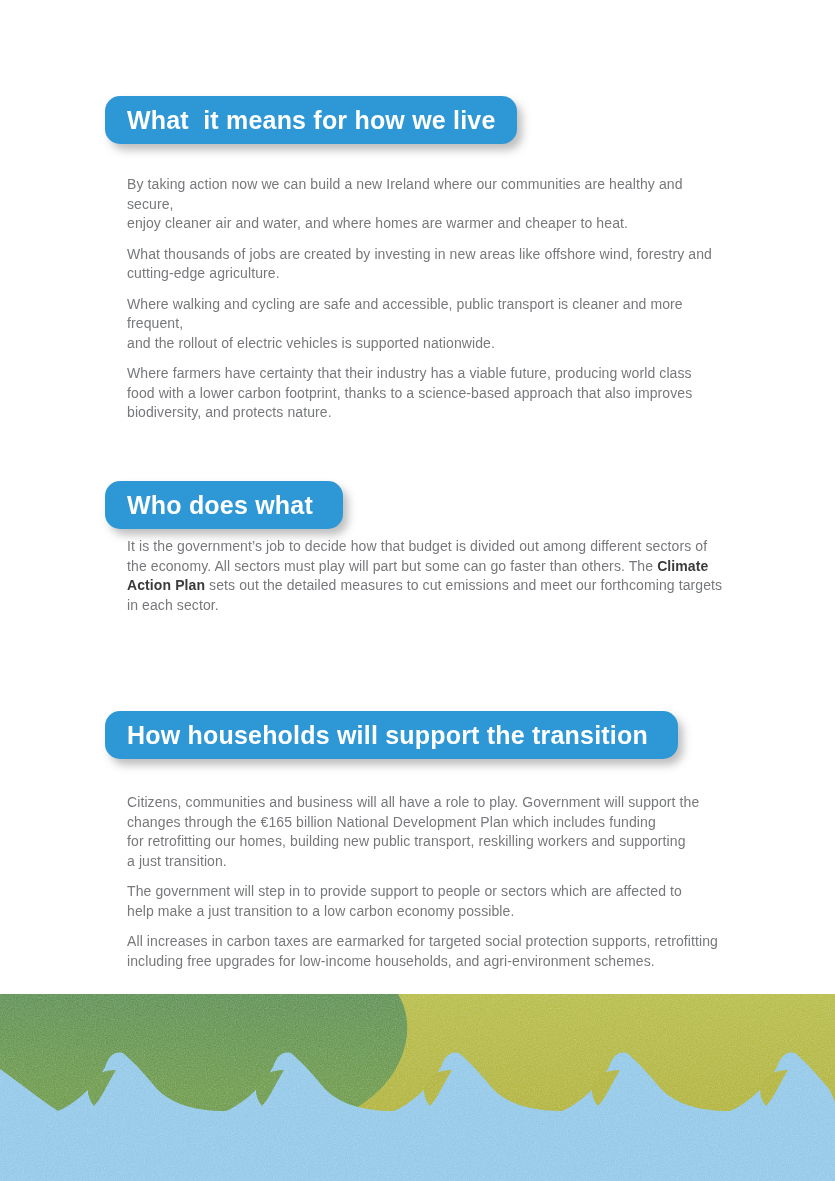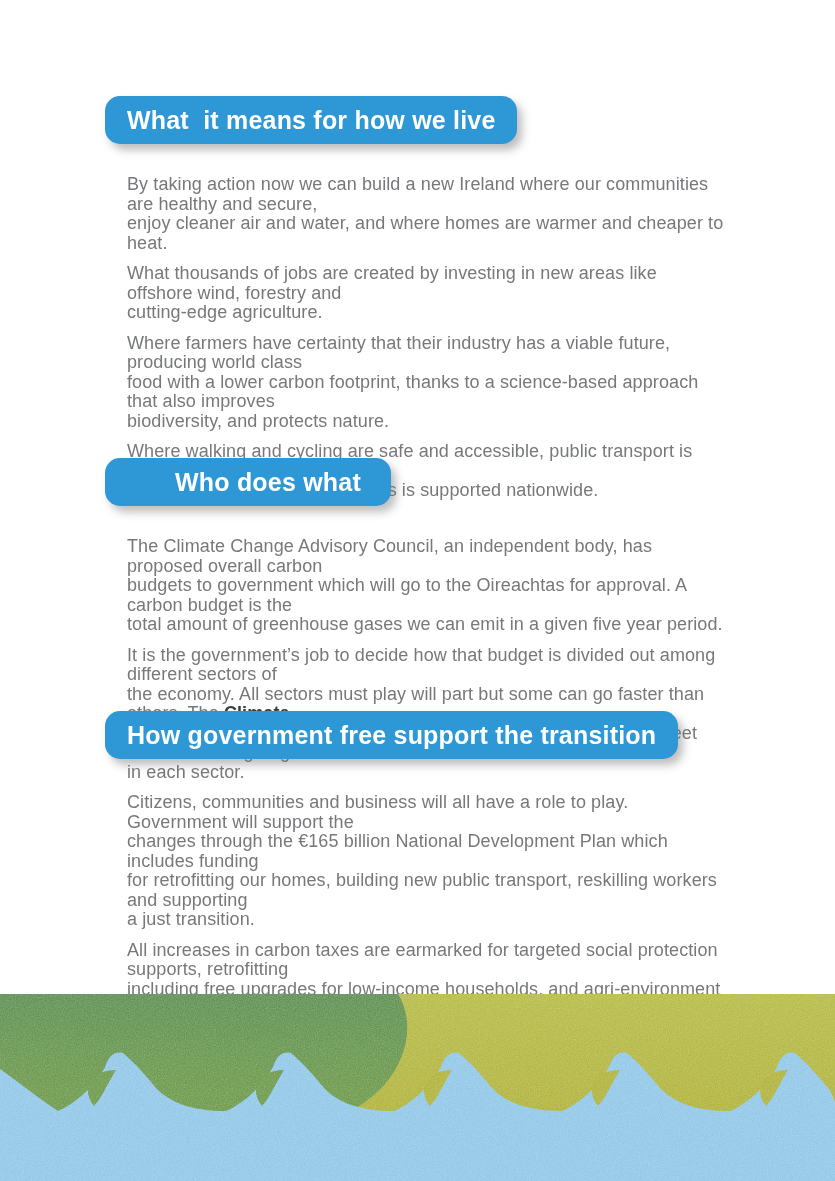--- a/index.html
+++ b/index.html
@@ -14,78 +14,77 @@
     position:absolute;left:105px;height:48px;border-radius:15px;
     background:#2e97d6;
     box-shadow:5px 6px 8px rgba(110,110,110,.45);
     display:flex;align-items:center;
   }
   .chip-label{
     color:#ffffff;font-weight:bold;font-size:25px;line-height:48px;
     padding-left:22px;white-space:pre-wrap;letter-spacing:0.2px;
   }
   .chip-1{top:87px;width:412px;}
-  .chip-2{top:449px;width:238px;padding-left:48px;}
+  .chip-2{top:472px;width:238px;}
   .chip-3{top:702px;width:573px;}
 
   
   .textblock{position:absolute;left:127px;width:600px;}
   .tb-1{top:166px;}
   .tb-2{top:528px;}
   .tb-3{top:784px;}
   .para{
-    margin:0 0 11px 0;color:#77787b;font-size:18px;line-height:19.5px;
+    margin:0 0 11px 0;color:#77787b;font-size:14px;line-height:19.5px;
     white-space:pre-line;letter-spacing:0.1px;
   }
   .para strong{color:#3b3b3d;font-weight:bold;}
 
   
   .footer-art{position:absolute;left:0;top:985px;width:835px;height:196px;}
 </style>
 </head>
 <body>
 
 <div class="page">
 
   <div class="chip chip-1">
     <span class="chip-label">What  it means for how we live</span>
   </div>
   <div class="textblock tb-1">
     <p class="para">By taking action now we can build a new Ireland where our communities are healthy and secure,
 enjoy cleaner air and water, and where homes are warmer and cheaper to heat.</p>
     <p class="para">What thousands of jobs are created by investing in new areas like offshore wind, forestry and
 cutting-edge agriculture.</p>
+    <p class="para">Where walking and cycling are safe and accessible, public transport is cleaner and more frequent,
+and the rollout of electric vehicles is supported nationwide.</p>
     <p class="para">Where farmers have certainty that their industry has a viable future, producing world class
 food with a lower carbon footprint, thanks to a science-based approach that also improves
 biodiversity, and protects nature.</p>
-    <p class="para">Where walking and cycling are safe and accessible, public transport is cleaner and more frequent,
-and the rollout of electric vehicles is supported nationwide.</p>
   </div>
 
   <div class="chip chip-2">
     <span class="chip-label">Who does what</span>
   </div>
   <div class="textblock tb-2">
-    <p class="para">The Climate Change Advisory Council, an independent body, has proposed overall carbon
-budgets to government which will go to the Oireachtas for approval. A carbon budget is the
-total amount of greenhouse gases we can emit in a given five year period.</p>
     <p class="para"><span>It is the government’s job to decide how that budget is divided out among different sectors of
 the economy. All sectors must play will part but some can go faster than others. The </span><strong>Climate
 Action Plan</strong><span> sets out the detailed measures to cut emissions and meet our forthcoming targets
 in each sector.</span></p>
   </div>
 
   <div class="chip chip-3">
-    <span class="chip-label">How government free support the transition</span>
+    <span class="chip-label">How households will support the transition</span>
   </div>
   <div class="textblock tb-3">
     <p class="para">Citizens, communities and business will all have a role to play. Government will support the
 changes through the €165 billion National Development Plan which includes funding
 for retrofitting our homes, building new public transport, reskilling workers and supporting
 a just transition.</p>
+    <p class="para">The government will step in to provide support to people or sectors which are affected to
+help make a just transition to a low carbon economy possible.</p>
     <p class="para">All increases in carbon taxes are earmarked for targeted social protection supports, retrofitting
 including free upgrades for low-income households, and agri-environment schemes.</p>
   </div>
 
   <svg class="footer-art" viewBox="0 0 835 196" preserveAspectRatio="none">
     <defs>
       <linearGradient id="oliveGrad" x1="0" y1="0" x2="0" y2="1">
         <stop offset="0" stop-color="#b7bc49"></stop>
         <stop offset="0.6" stop-color="#b1b33c"></stop>
       </linearGradient>

